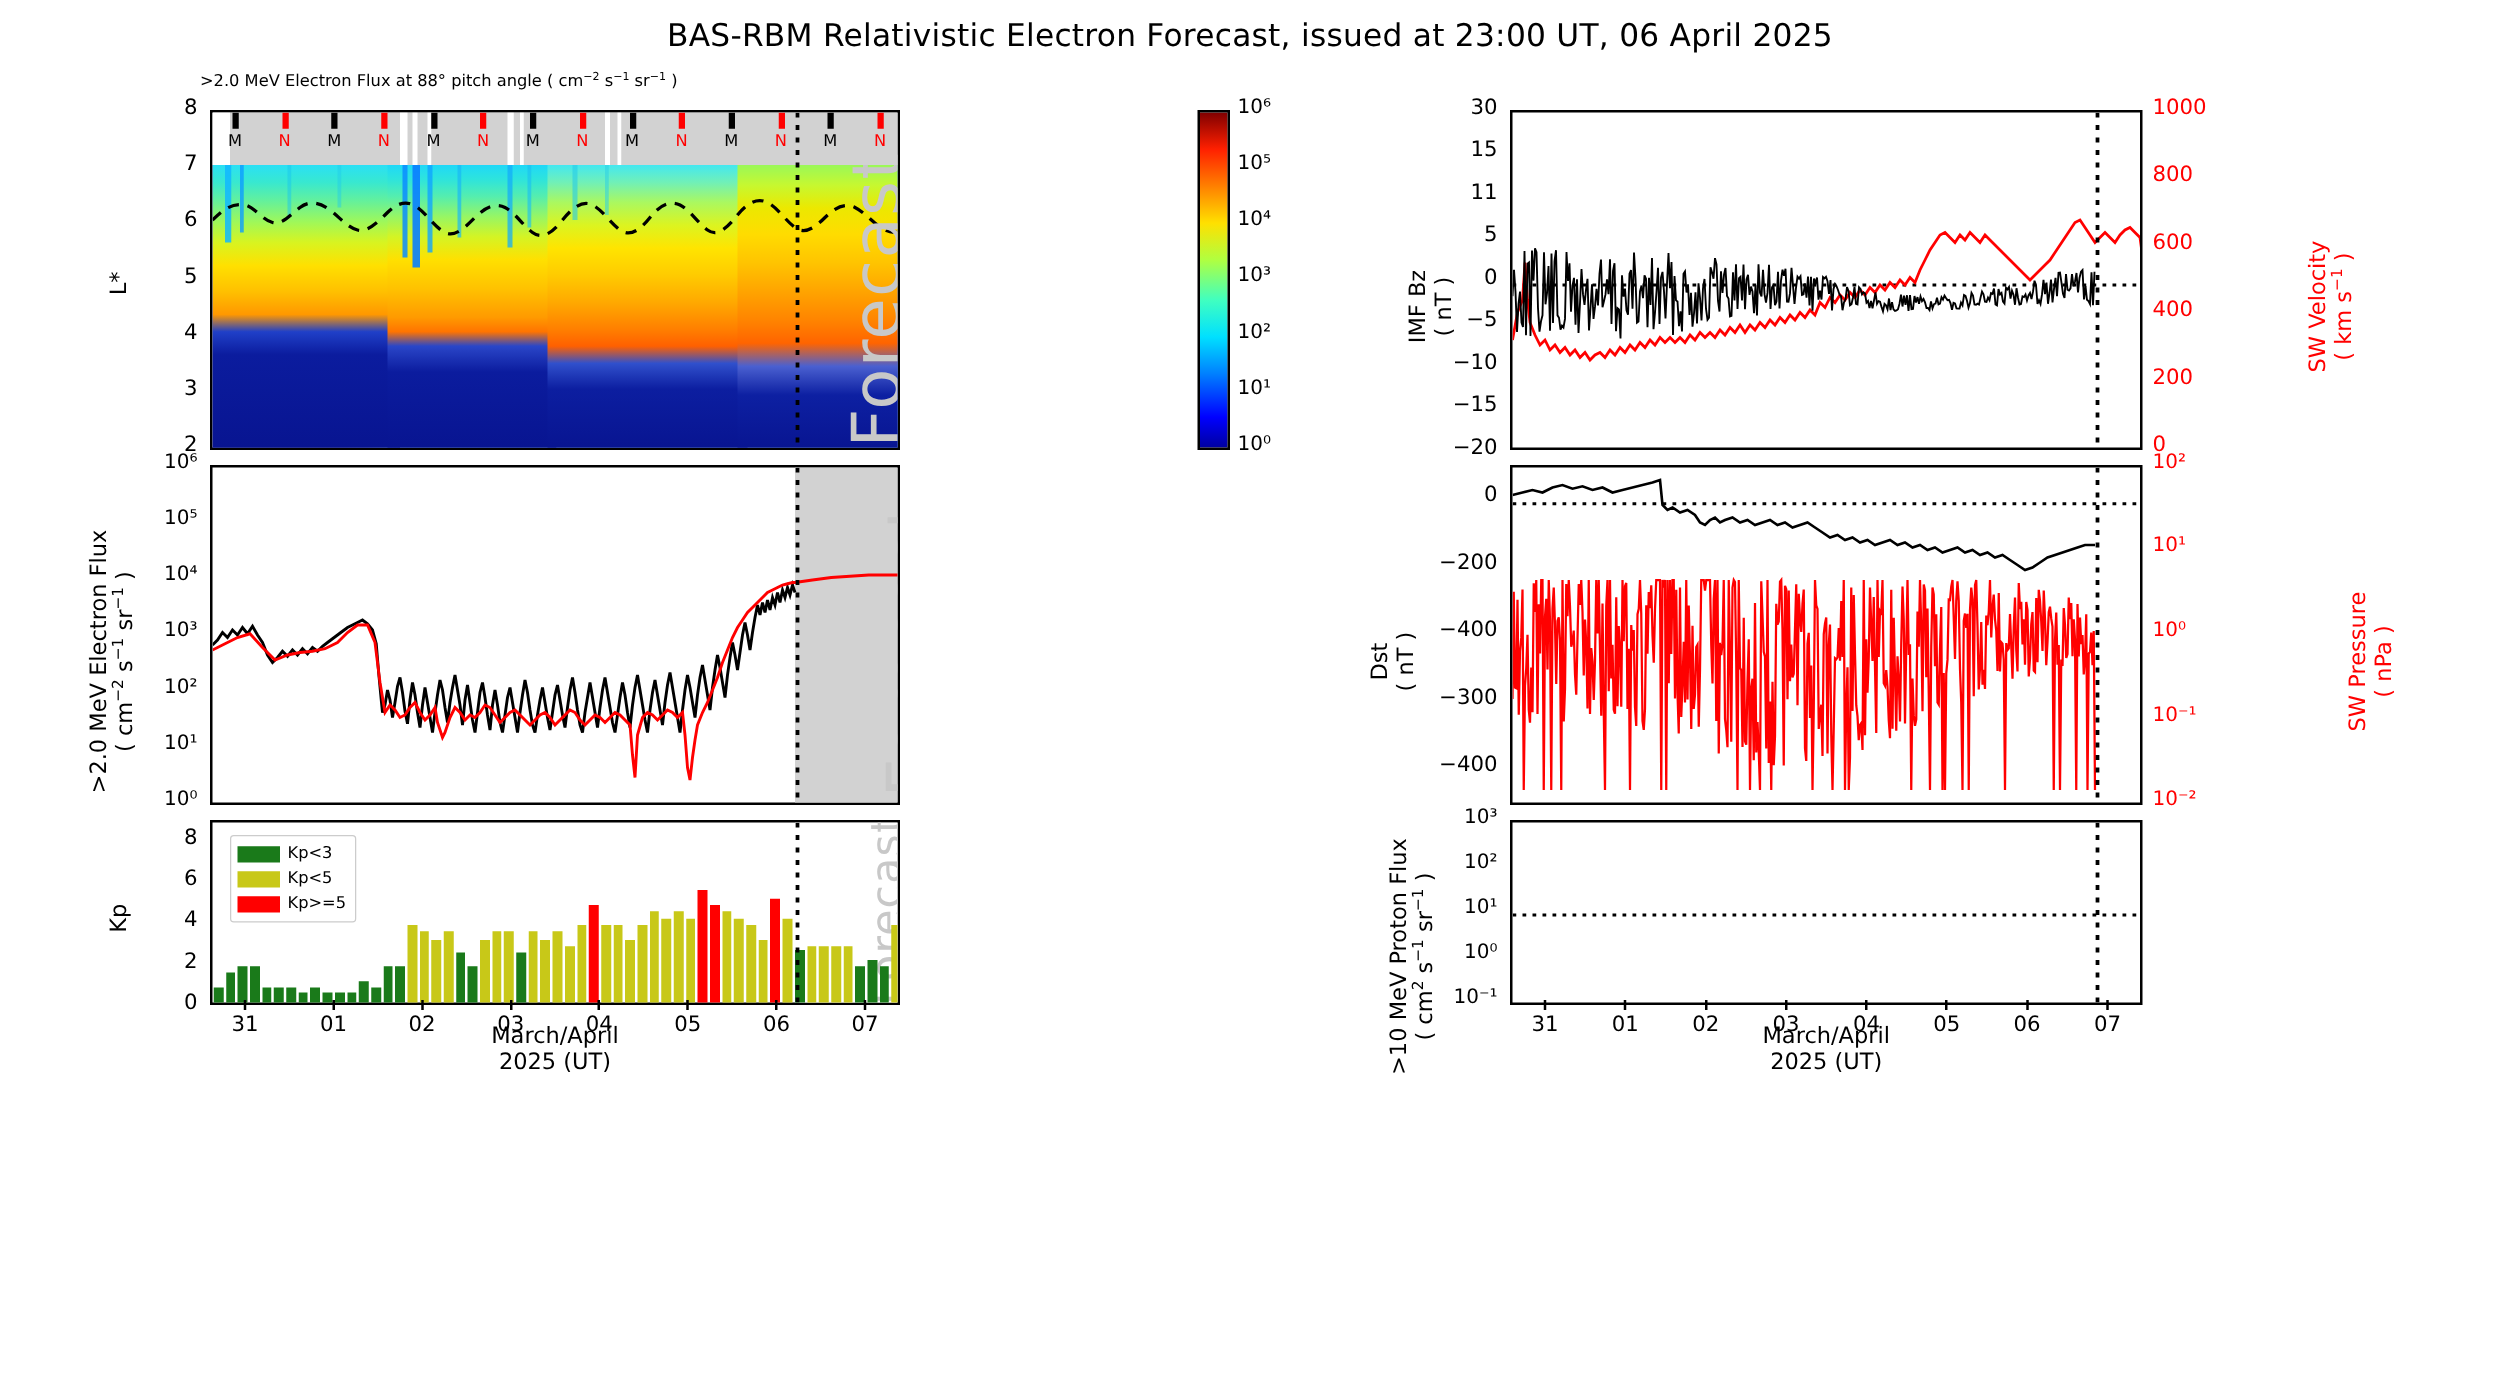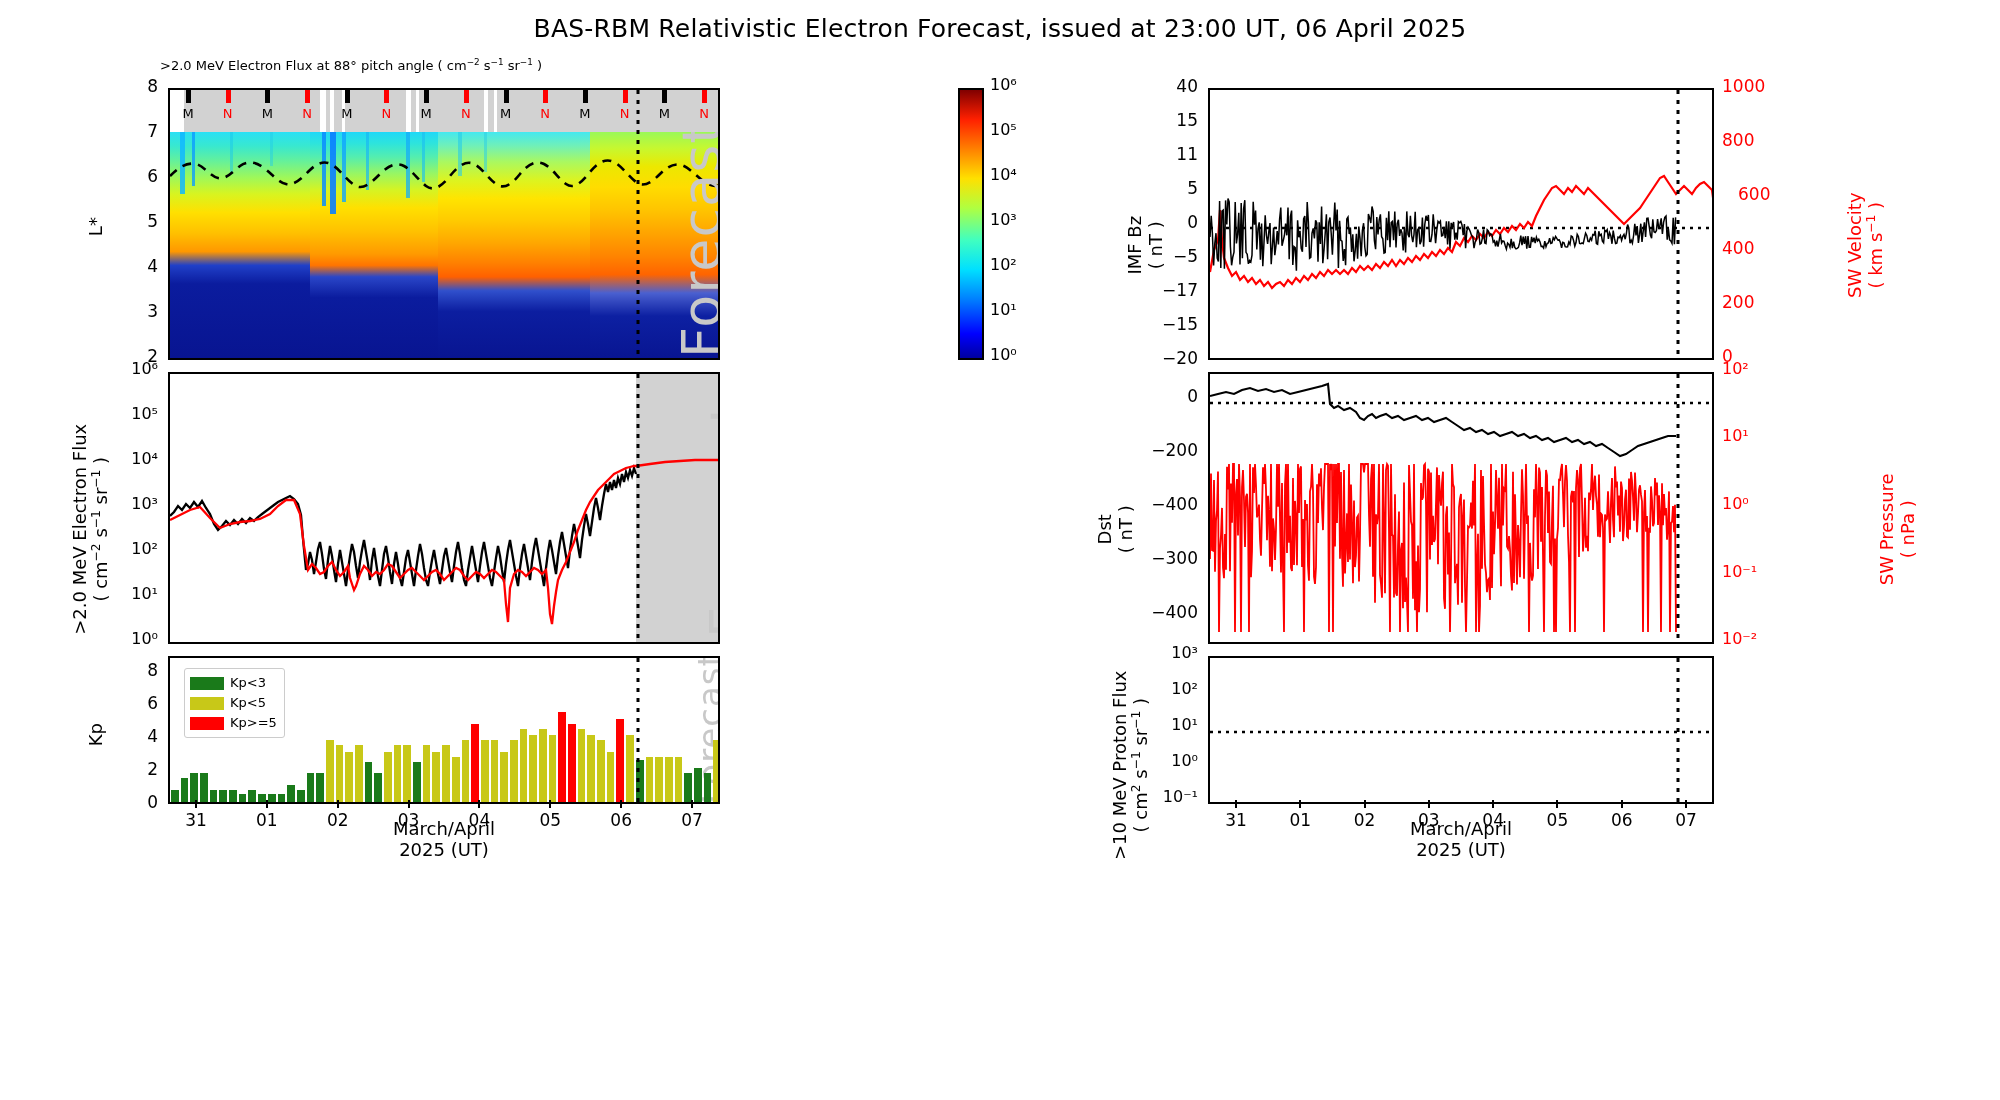--- a/index.html
+++ b/index.html
@@ -388,39 +388,39 @@
 
   <svg class="abs" width="506" height="272" style="left:0;top:0;">
     <path id="bzpath" fill="none" stroke="#000" stroke-width="1.5" d="M0.0,146.9 L1.2,125.9 L2.4,143.5 L3.6,175.5 L4.8,153.2 L6.0,143.2 L7.2,168.0 L8.4,171.6 L9.6,110.9 L10.8,178.1 L12.0,121.0 L13.2,120.0 L14.4,178.7 L15.6,110.4 L16.8,134.5 L18.0,108.6 L19.2,111.8 L20.4,156.5 L21.6,175.3 L22.8,167.0 L24.0,162.2 L25.2,111.9 L26.4,153.4 L27.6,144.5 L28.8,122.8 L30.0,174.6 L31.2,112.9 L32.4,168.3 L33.6,119.0 L34.8,110.2 L36.0,162.3 L37.2,164.2 L38.4,173.8 L39.6,170.5 L40.8,172.0 L42.0,165.1 L43.2,111.7 L44.4,134.8 L45.6,120.6 L46.8,159.4 L48.0,138.5 L49.2,132.3 L50.4,169.7 L51.6,133.5 L52.8,176.3 L54.0,152.4 L55.2,125.3 L56.4,145.3 L57.6,153.9 L58.8,141.9 L60.0,133.1 L61.2,174.3 L62.4,156.2 L63.6,137.5 L64.8,165.1 L66.0,155.3 L67.2,141.1 L68.4,154.4 L69.6,129.0 L70.8,117.6 L72.0,155.8 L73.2,150.8 L74.4,145.5 L75.6,133.5 L76.8,145.3 L78.0,117.5 L79.2,169.2 L80.4,126.7 L81.6,120.6 L82.8,174.9 L84.0,156.6 L85.2,157.6 L86.4,180.8 L87.6,130.2 L88.8,147.3 L90.0,140.9 L91.2,158.3 L92.4,161.8 L93.6,128.9 L94.8,126.0 L96.0,156.9 L97.2,112.1 L98.4,132.6 L99.6,168.2 L100.8,167.3 L102.0,143.2 L103.2,138.4 L104.4,148.5 L105.6,130.3 L106.8,133.0 L108.0,171.8 L109.2,132.2 L110.4,154.0 L111.6,116.4 L112.8,173.3 L114.0,160.0 L115.2,143.4 L116.4,124.3 L117.6,169.2 L118.8,132.1 L120.0,127.5 L121.2,143.3 L122.4,164.8 L123.6,136.9 L124.8,112.5 L126.0,140.5 L127.2,119.6 L128.4,178.0 L129.6,130.8 L130.8,150.3 L132.0,151.2 L133.2,170.9 L134.4,159.1 L135.6,175.2 L136.8,129.0 L138.0,127.1 L139.2,144.0 L140.4,137.5 L141.6,162.0 L142.8,144.3 L144.0,171.3 L145.2,160.8 L146.4,143.8 L147.6,168.7 L148.8,136.6 L150.0,148.2 L151.2,166.3 L152.4,140.7 L153.6,133.2 L154.8,157.0 L156.0,165.8 L157.2,164.2 L158.4,123.9 L159.6,127.7 L160.8,133.0 L162.0,116.5 L163.2,121.5 L164.4,150.8 L165.6,159.2 L166.8,127.1 L168.0,144.4 L169.2,129.8 L170.4,124.4 L171.6,146.7 L172.8,148.8 L174.0,163.1 L175.2,162.6 L176.4,127.8 L177.6,150.3 L178.8,121.4 L180.0,157.2 L181.2,132.5 L182.4,131.4 L183.6,150.3 L184.8,121.6 L186.0,157.4 L187.2,133.6 L188.4,129.8 L189.6,145.9 L190.8,139.3 L192.0,143.1 L193.2,160.5 L194.4,138.2 L195.6,162.4 L196.8,121.4 L198.0,144.3 L199.2,147.2 L200.4,125.8 L201.6,145.3 L202.8,152.1 L204.0,144.3 L205.2,121.8 L206.4,157.2 L207.6,139.8 L208.8,138.1 L210.0,154.1 L211.2,151.2 L212.4,127.5 L213.6,156.8 L214.8,134.4 L216.0,125.8 L217.2,130.7 L218.4,125.0 L219.6,151.3 L220.8,151.4 L222.0,144.5 L223.2,124.3 L224.4,138.6 L225.6,153.1 L226.8,140.2 L228.0,131.3 L229.2,132.9 L230.4,131.1 L231.6,145.9 L232.8,145.4 L234.0,136.8 L235.2,148.1 L236.4,131.2 L237.6,154.4 L238.8,131.4 L240.0,158.6 L241.2,132.9 L242.4,136.7 L243.6,132.0 L244.8,149.7 L246.0,142.6 L247.2,149.6 L248.4,131.6 L249.6,132.7 L250.8,131.4 L252.0,134.9 L253.2,145.1 L254.4,134.0 L255.6,158.3 L256.8,141.1 L258.0,137.2 L259.2,139.0 L260.4,142.0 L261.6,145.7 L262.8,147.0 L264.0,158.2 L265.2,151.9 L266.4,149.4 L267.6,139.6 L268.8,142.7 L270.0,154.2 L271.2,153.4 L272.4,148.0 L273.6,139.5 L274.8,153.1 L276.0,153.6 L277.2,139.8 L278.4,141.1 L279.6,145.5 L280.8,143.8 L282.0,144.8 L283.2,152.1 L284.4,150.8 L285.6,156.4 L286.8,150.7 L288.0,156.6 L289.2,150.4 L290.4,143.9 L291.6,153.0 L292.8,150.9 L294.0,151.3 L295.2,155.5 L296.4,159.1 L297.6,153.1 L298.8,154.3 L300.0,157.4 L301.2,148.8 L302.4,158.1 L303.6,151.7 L304.8,157.5 L306.0,158.8 L307.2,158.4 L308.4,157.4 L309.6,152.9 L310.8,145.7 L312.0,155.2 L313.2,146.6 L314.4,153.9 L315.6,146.2 L316.8,158.8 L318.0,146.1 L319.2,157.3 L320.4,157.2 L321.6,146.8 L322.8,152.0 L324.0,147.7 L325.2,153.1 L326.4,147.2 L327.6,150.9 L328.8,149.2 L330.0,151.9 L331.2,156.4 L332.4,156.3 L333.6,158.1 L334.8,151.1 L336.0,156.7 L337.2,153.3 L338.4,152.9 L339.6,148.2 L340.8,153.5 L342.0,152.9 L343.2,147.7 L344.4,149.7 L345.6,146.5 L346.8,148.4 L348.0,150.1 L349.2,149.9 L350.4,152.5 L351.6,157.9 L352.8,152.3 L354.0,152.8 L355.2,156.7 L356.4,156.9 L357.6,156.8 L358.8,152.1 L360.0,154.3 L361.2,146.0 L362.4,146.7 L363.6,150.6 L364.8,156.2 L366.0,152.5 L367.2,144.3 L368.4,146.4 L369.6,153.5 L370.8,153.8 L372.0,152.9 L373.2,153.6 L374.4,148.3 L375.6,143.2 L376.8,145.4 L378.0,151.4 L379.2,151.6 L380.4,148.0 L381.6,150.2 L382.8,144.5 L384.0,145.1 L385.2,140.8 L386.4,153.5 L387.6,154.3 L388.8,141.3 L390.0,145.6 L391.2,144.4 L392.4,151.2 L393.6,152.8 L394.8,140.2 L396.0,141.5 L397.2,139.6 L398.4,148.9 L399.6,142.6 L400.8,145.7 L402.0,153.8 L403.2,140.6 L404.4,148.2 L405.6,153.6 L406.8,153.2 L408.0,147.1 L409.2,147.7 L410.4,145.6 L411.6,150.4 L412.8,146.4 L414.0,144.4 L415.2,149.2 L416.4,143.3 L417.6,134.6 L418.8,138.0 L420.0,153.2 L421.2,150.2 L422.4,153.2 L423.6,145.5 L424.8,133.8 L426.0,145.4 L427.2,136.1 L428.4,153.0 L429.6,144.4 L430.8,133.7 L432.0,151.9 L433.2,141.1 L434.4,132.3 L435.6,146.9 L436.8,128.3 L438.0,128.1 L439.2,136.3 L440.4,145.0 L441.6,148.3 L442.8,129.3 L444.0,141.7 L445.2,142.4 L446.4,140.7 L447.6,129.2 L448.8,138.9 L450.0,135.2 L451.2,128.4 L452.4,143.9 L453.6,132.4 L454.8,127.4 L456.0,126.1 L457.2,149.6 L458.4,138.8 L459.6,149.8 L460.8,150.9 L462.0,153.3 L463.2,127.8 L464.4,154.1 L465.6,127.4"></path>
   </svg>
   <svg class="abs" width="4" height="272" style="left:466px;top:0;">
     <line x1="2" y1="0" x2="2" y2="272" stroke="#000" stroke-width="3" stroke-dasharray="4,6"></line>
   </svg>
 </div>
 
 <div class="abs" style="left:1160px;top:88px;width:44px;">
-  <div class="tick" style="position:absolute;right:6px;top:-12px;">40</div>
+  <div class="tick" style="position:absolute;right:6px;top:-12px;">30</div>
   <div class="tick" style="position:absolute;right:6px;top:22px;">15</div>
   <div class="tick" style="position:absolute;right:6px;top:56px;">11</div>
   <div class="tick" style="position:absolute;right:6px;top:90px;">5</div>
   <div class="tick" style="position:absolute;right:6px;top:124px;">0</div>
   <div class="tick" style="position:absolute;right:6px;top:158px;">−5</div>
-  <div class="tick" style="position:absolute;right:6px;top:192px;">−17</div>
+  <div class="tick" style="position:absolute;right:6px;top:192px;">−10</div>
   <div class="tick" style="position:absolute;right:6px;top:226px;">−15</div>
   <div class="tick" style="position:absolute;right:6px;top:260px;">−20</div>
 </div>
 <div class="abs" style="left:1055px;top:224px;width:180px;transform:rotate(-90deg);transform-origin:50% 50%;text-align:center;">
   <div class="axlbl">IMF Bz</div>
   <div class="axlbl">( nT )</div>
 </div>
 
 <div class="abs" style="left:1722px;top:88px;width:70px;">
   <div class="tick" style="position:absolute;left:0;top:-12px;color:#ff0000;">1000</div>
   <div class="tick" style="position:absolute;left:0;top:42px;color:#ff0000;">800</div>
-  <div class="tick" style="position:absolute;left:0;top:96px;color:#ff0000;margin-left:16px;">600</div>
+  <div class="tick" style="position:absolute;left:0;top:96px;color:#ff0000;">600</div>
   <div class="tick" style="position:absolute;left:0;top:150px;color:#ff0000;">400</div>
   <div class="tick" style="position:absolute;left:0;top:204px;color:#ff0000;">200</div>
   <div class="tick" style="position:absolute;left:0;top:258px;color:#ff0000;">0</div>
 </div>
 <div class="abs" style="left:1760px;top:224px;width:210px;transform:rotate(-90deg);transform-origin:50% 50%;text-align:center;color:#ff0000;">
   <div class="axlbl">SW Velocity</div>
   <div class="axlbl">
     <span>( km s</span><sup>−1</sup><span> )</span>
   </div>
 </div>

